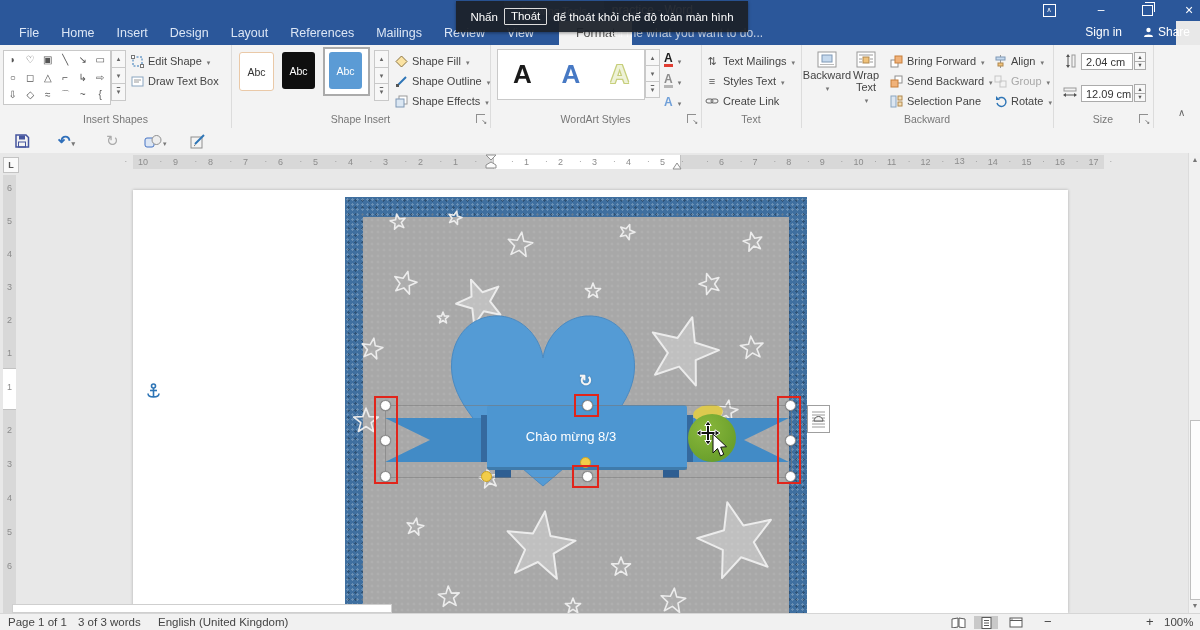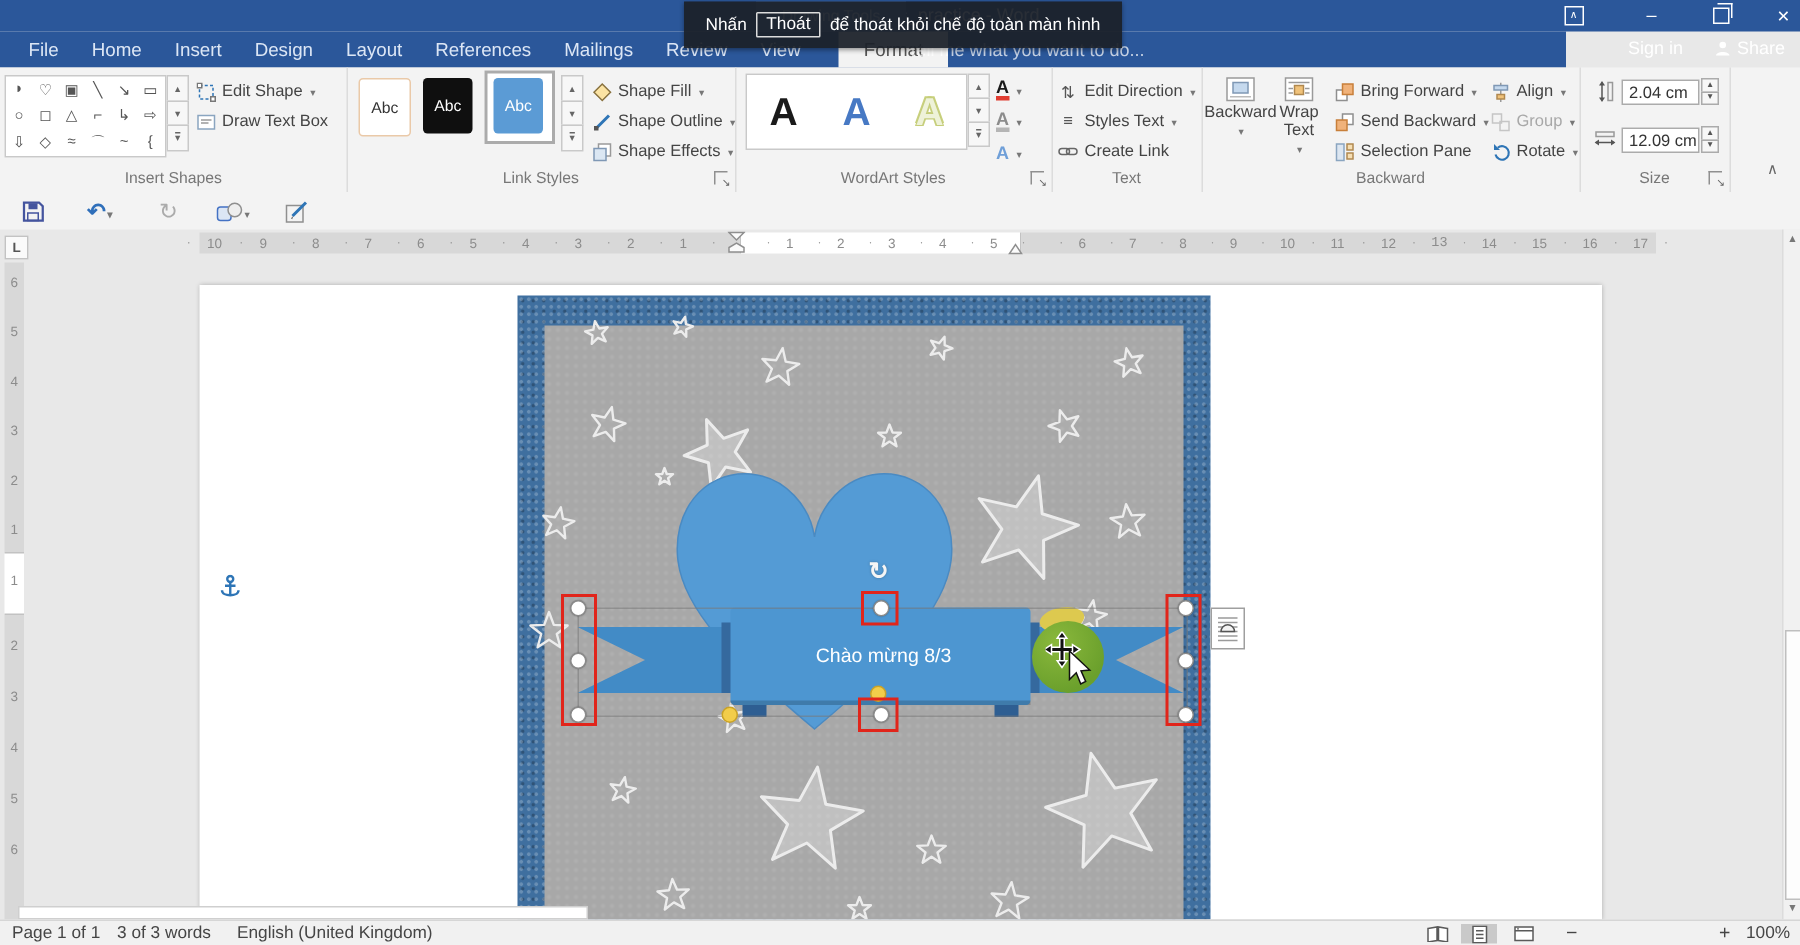--- a/index.html
+++ b/index.html
@@ -4,21 +4,21 @@
 <style>
   html,body{margin:0;padding:0;background:#cfcfcf}
   #app{position:relative;width:1200px;height:630px;overflow:hidden;background:#e8e8e8;
        font-family:"Liberation Sans",sans-serif;-webkit-font-smoothing:antialiased;cursor:default}
   .abs{position:absolute}
 
   
   .titlebar{position:absolute;left:0;top:0;width:1200px;height:21px;background:#2b579a;color:#fff}
   .title{position:absolute;left:0;top:3px;width:100%;text-align:center;font-size:12px;color:#fff}
   .winbtn{position:absolute;top:2px;height:16px;display:flex;align-items:center;justify-content:center;color:#fff;font-size:12px;width:22px}
-  .tabrow{position:absolute;left:0;top:21px;width:1044px;height:24px;background:#2b579a}
+  .tabrow{position:absolute;left:0;top:21px;width:1176px;height:24px;background:#2b579a}
   #tab-strip{position:absolute;left:8px;top:0;height:24px;display:flex;align-items:stretch}
   .tab{padding:0 11px;font-size:12.5px;color:#dce6f5;line-height:24px;white-space:nowrap}
   .tab.active{background:#f3f3f3;color:#555;margin-left:14px;padding:0 17px}
   .ctxhdr{position:absolute;left:504px;top:1px;width:100px;height:20px;background:#4f7dbf;color:#dfe9f7;
           font-size:10.5px;text-align:center;line-height:20px}
   .tellme{position:absolute;left:605px;top:26px;font-size:12px;color:rgba(255,255,255,.72);white-space:nowrap}
   .signin{position:absolute;right:78px;top:25px;font-size:12px;color:#fff}
   .share{position:absolute;right:10px;top:25px;font-size:12px;color:#fff;display:flex;align-items:center;gap:4px}
   .overlay{position:absolute;left:456px;top:1px;width:292px;height:31px;background:rgba(28,33,41,.94);
            display:flex;align-items:center;justify-content:center;gap:6px;color:#fff;font-size:11.5px;
@@ -236,21 +236,21 @@
       <div class="rbtn" style="left:163px;top:47px">
         <span class="ric">
           <svg width="13" height="13" viewBox="0 0 13 13">
               <rect x="4" y="1" width="8" height="8" fill="#fff" stroke="#9a9a9a"></rect>
               <rect x="1" y="4" width="8" height="8" fill="#dbe7f3" stroke="#7f98b5"></rect>
             </svg>
         </span>
         <span>Shape Effects</span>
         <span class="caret"></span>
       </div>
-      <div class="glabel">Link Styles</div>
+      <div class="glabel">Shape Insert</div>
       <div class="launcher"></div>
     </div>
 
     <div class="rgroup" style="left:490px;width:211px">
       <div class="gallery" style="left:7px;top:4px;width:146px;height:49px;display:flex;align-items:center;justify-content:space-around">
         <span class="a1">A</span>
         <span class="a2">A</span>
         <span class="a3">A</span>
       </div>
       <div class="scrollcol" style="left:155px;top:5px;height:48px">
@@ -270,21 +270,21 @@
         <span style="font-size:12px;font-weight:bold;color:#6f9fd8">A</span>
         <span class="caret"></span>
       </div>
       <div class="glabel">WordArt Styles</div>
       <div class="launcher"></div>
     </div>
 
     <div class="rgroup" style="left:701px;width:100px">
       <div class="rbtn" style="left:4px;top:7px">
         <span class="ric">⇅</span>
-        <span>Edit Direction</span>
+        <span>Text Mailings</span>
         <span class="caret"></span>
       </div>
       <div class="rbtn" style="left:4px;top:27px">
         <span class="ric">≡</span>
         <span>Styles Text</span>
         <span class="caret"></span>
       </div>
       <div class="rbtn" style="left:4px;top:47px">
         <span class="ric">
           <svg width="14" height="10" viewBox="0 0 14 10">
@@ -584,21 +584,21 @@
     <svg class="abs" style="left:36px;top:204px" width="414" height="84" viewBox="0 0 414 84">
       <polygon points="4,17 106,17 106,61 4,61 49,39" fill="#428bc6"></polygon>
       <polygon points="306,17 408,17 363,39 408,61 306,61" fill="#428bc6"></polygon>
       <rect x="100" y="14" width="10" height="47" fill="#35699e"></rect>
       <rect x="302" y="14" width="10" height="47" fill="#35699e"></rect>
       <rect x="114" y="66" width="16" height="11" fill="#2e5e92"></rect>
       <rect x="282" y="66" width="16" height="11" fill="#2e5e92"></rect>
       <rect x="106" y="4" width="200" height="65" rx="3" fill="#4d96d1"></rect>
       <rect x="106" y="66" width="200" height="3" fill="rgba(0,0,0,0.18)"></rect>
     </svg>
-    <div class="bannertext" style="left:156px;top:226px;width:176px;height:26px">Chào mừng 8/3</div>
+    <div class="bannertext" style="left:138px;top:226px;width:176px;height:26px">Chào mừng 8/3</div>
 
     <div class="yellowblob" style="left:348px;top:208px"></div>
     <div class="green" style="left:343px;top:217px"></div>
 
     <div class="selbox" style="left:40px;top:208px;width:405px;height:71px"></div>
     <div class="rotate" style="left:234px;top:174px">↻</div>
 
     <div class="h" style="left:35px;top:203px"></div>
     <div class="h" style="left:35px;top:238px"></div>
     <div class="h" style="left:35px;top:274px"></div>

